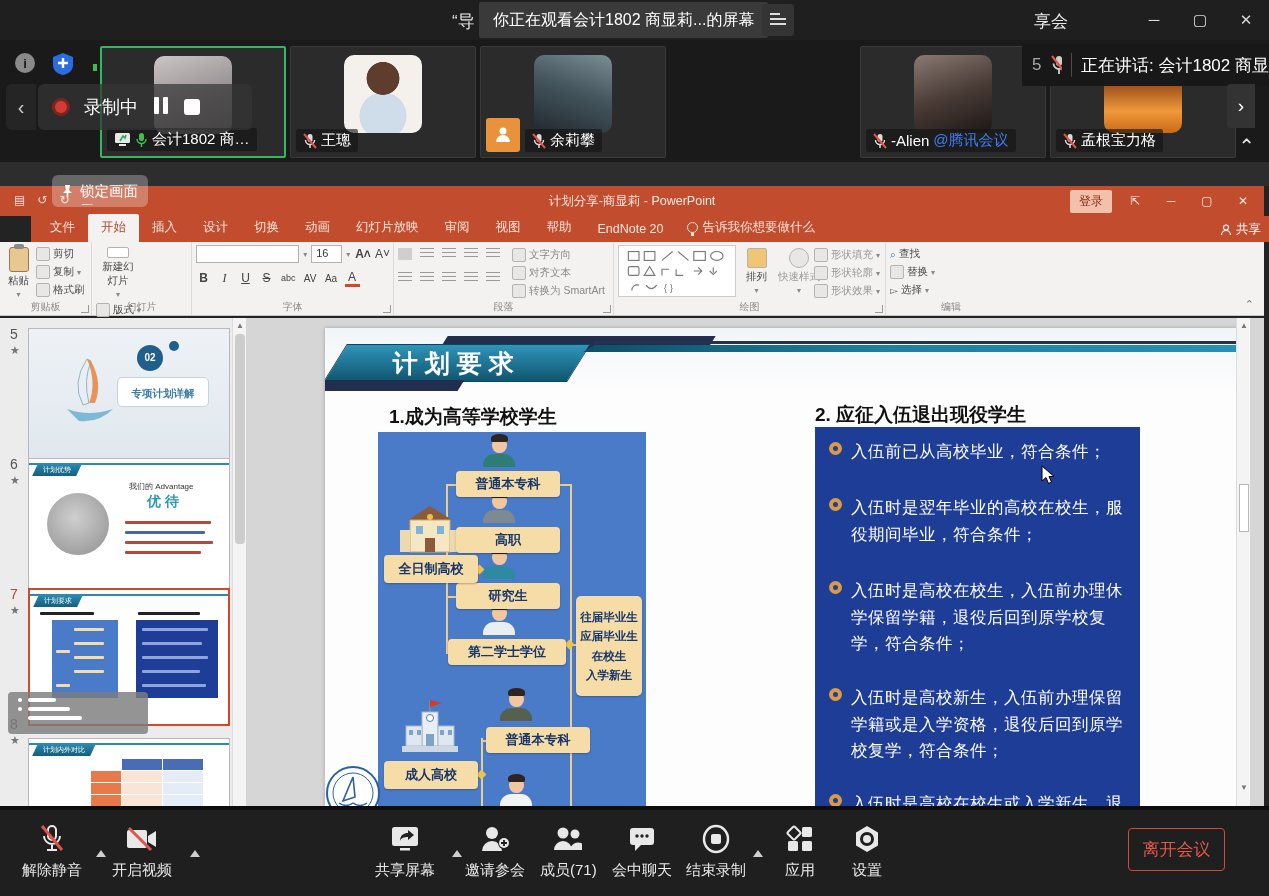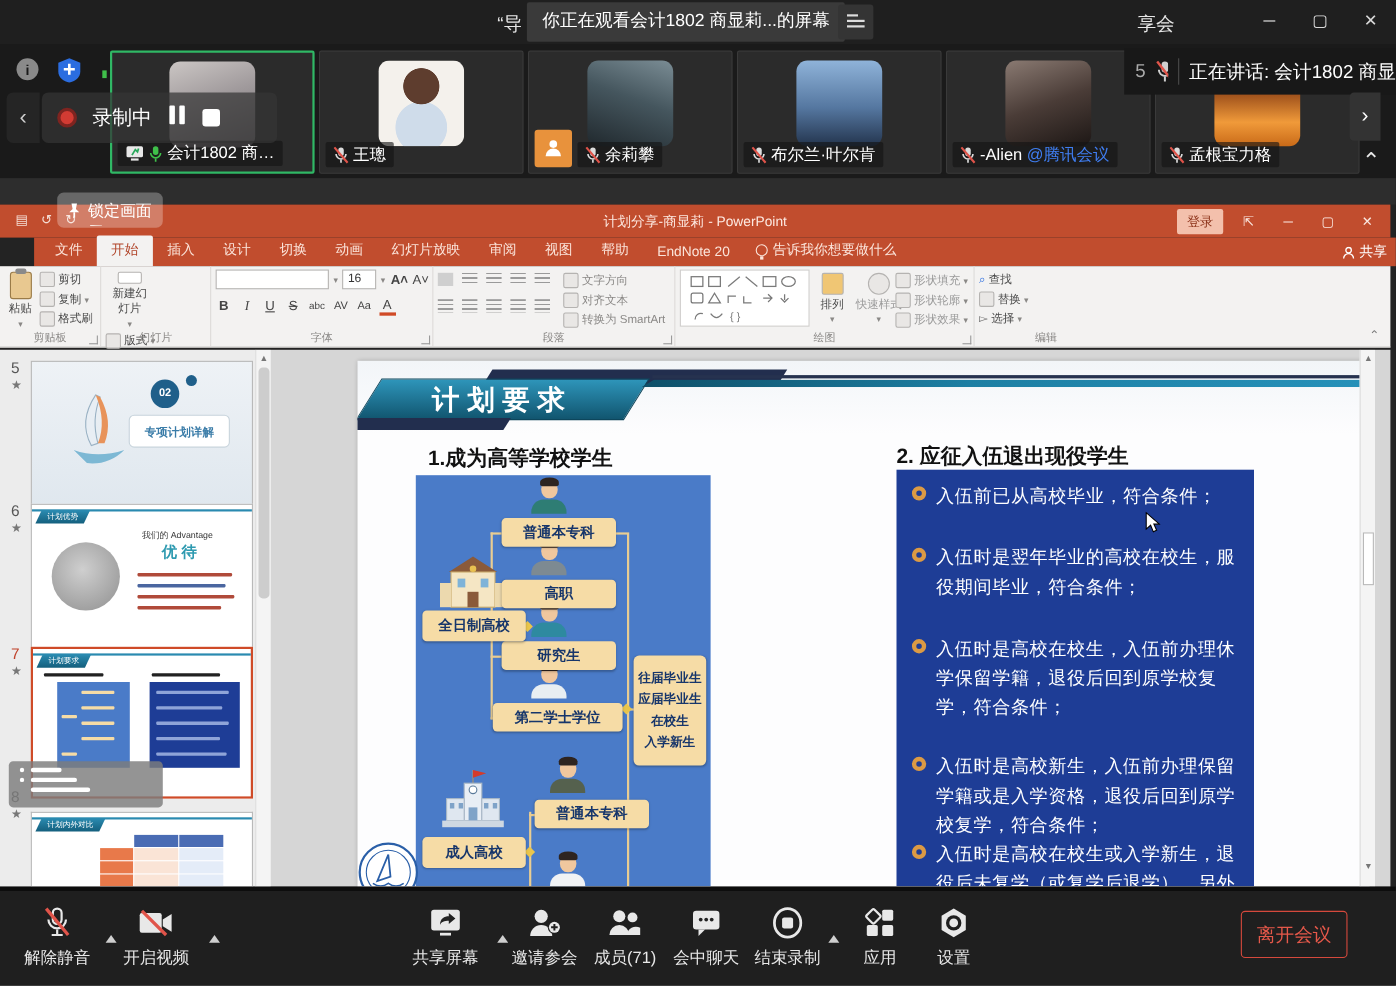--- a/index.html
+++ b/index.html
@@ -243,32 +243,20 @@
       <div class="nlabel" style="left:44px;">
         <svg width="14" height="16">
             <rect x="4.5" y="1" width="5" height="8" rx="2.5" fill="#dcdcdc"></rect>
             <path d="M2.5 7 a4.5 4.5 0 0 0 9 0" stroke="#dcdcdc" stroke-width="1.5" fill="none"></path>
             <line x1="7" y1="12" x2="7" y2="15" stroke="#dcdcdc" stroke-width="1.5"></line>
             <line x1="1" y1="1" x2="13" y2="15" stroke="#e0544a" stroke-width="2"></line>
           </svg>
         <span>余莉攀</span>
       </div>
     </div>
-    <div class="tile" style="left:670px;">
-      <div class="avatar av4"></div>
-      <div class="nlabel">
-        <svg width="14" height="16">
-            <rect x="4.5" y="1" width="5" height="8" rx="2.5" fill="#dcdcdc"></rect>
-            <path d="M2.5 7 a4.5 4.5 0 0 0 9 0" stroke="#dcdcdc" stroke-width="1.5" fill="none"></path>
-            <line x1="7" y1="12" x2="7" y2="15" stroke="#dcdcdc" stroke-width="1.5"></line>
-            <line x1="1" y1="1" x2="13" y2="15" stroke="#e0544a" stroke-width="2"></line>
-          </svg>
-        <span>布尔兰·叶尔肯</span>
-      </div>
-    </div>
     <div class="tile" style="left:860px;">
       <div class="avatar av5"></div>
       <div class="nlabel">
         <svg width="14" height="16">
             <rect x="4.5" y="1" width="5" height="8" rx="2.5" fill="#dcdcdc"></rect>
             <path d="M2.5 7 a4.5 4.5 0 0 0 9 0" stroke="#dcdcdc" stroke-width="1.5" fill="none"></path>
             <line x1="7" y1="12" x2="7" y2="15" stroke="#dcdcdc" stroke-width="1.5"></line>
             <line x1="1" y1="1" x2="13" y2="15" stroke="#e0544a" stroke-width="2"></line>
           </svg>
         <span>-Alien</span>
@@ -742,21 +730,21 @@
               <span class="btxt">入伍前已从高校毕业，符合条件；</span>
             </div>
           <div class="blt" style="margin-bottom:30px;">
               <span class="ring"></span>
               <span class="btxt">入伍时是翌年毕业的高校在校生，服役期间毕业，符合条件；</span>
             </div>
           <div class="blt" style="margin-bottom:28px;">
               <span class="ring"></span>
               <span class="btxt">入伍时是高校在校生，入伍前办理休学保留学籍，退役后回到原学校复学，符合条件；</span>
             </div>
-          <div class="blt" style="">
+          <div class="blt" style="margin-bottom:26px;">
               <span class="ring"></span>
               <span class="btxt">入伍时是高校新生，入伍前办理保留学籍或是入学资格，退役后回到原学校复学，符合条件；</span>
             </div>
           <div class="blt">
               <span class="ring"></span>
               <span class="btxt">入伍时是高校在校生或入学新生，退役后未复学（或复学后退学），另外获得本专科学历的情况，符合条件。</span>
             </div>
         </div>
 
         <svg class="slide-logo" viewBox="0 0 56 56">

